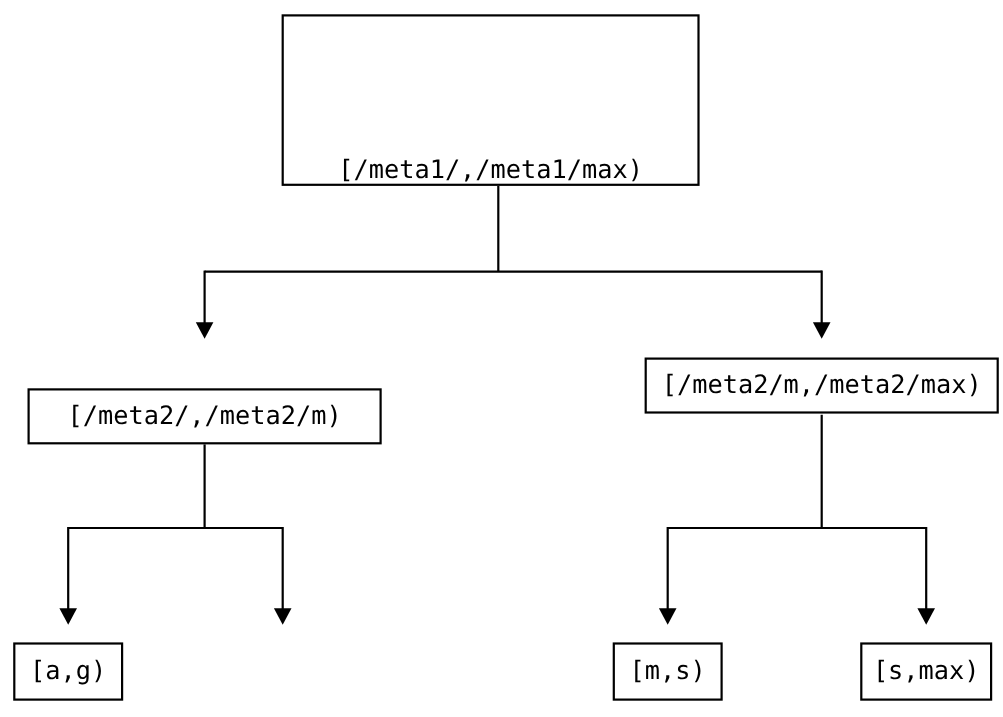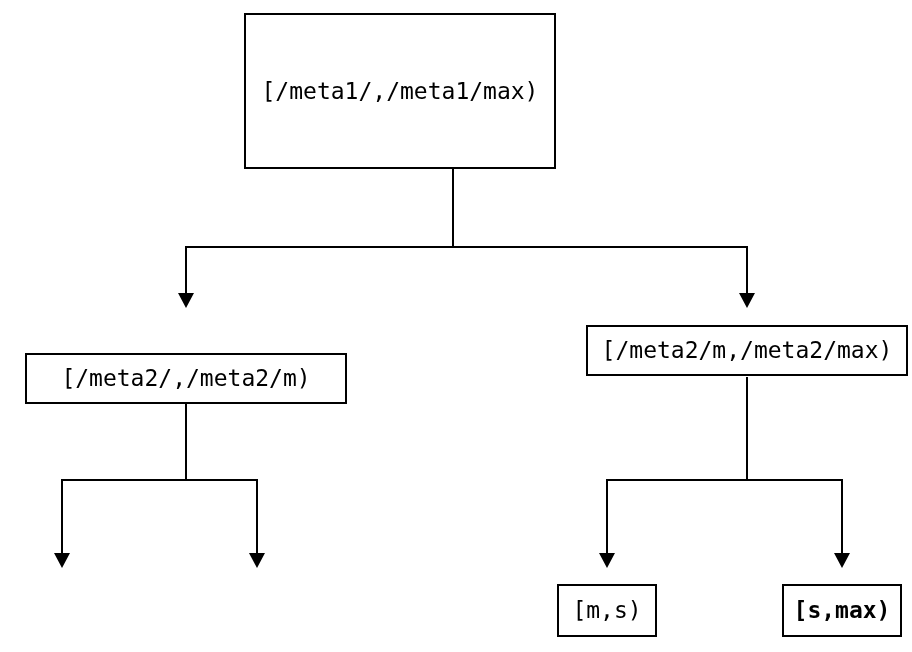--- a/index.html
+++ b/index.html
@@ -37,27 +37,27 @@
     background: #ffffff;
     display: flex;
     align-items: center;
     justify-content: center;
     font-family: "DejaVu Sans Mono", "Liberation Mono", monospace;
     font-size: 23px;
     line-height: 1;
     color: #000000;
     white-space: nowrap;
   }
-  .node-root  { left: 244px; top: 13px;  width: 312px; height: 156px; }
+  .node-root  { left: 256px; top: 13px;  width: 380px; height: 156px; align-items: flex-end; }
   .node-mid-l { left: 25px;  top: 325px; width: 322px; height: 51px; margin-top: 28px;  }
   .node-mid-r { left: 586px; top: 325px; width: 322px; height: 51px; justify-content: center;  }
   .node-leaf-1 { left: 12px;  top: 584px; width: 100px; height: 53px; }
   .node-leaf-2 { left: 207px; top: 584px; width: 100px; height: 53px; }
   .node-leaf-3 { left: 557px; top: 584px; width: 100px; height: 53px; }
-  .node-leaf-4 { left: 782px; top: 584px; width: 120px; height: 53px; font-weight: bold; }
+  .node-leaf-4 { left: 782px; top: 584px; width: 120px; height: 53px; }
 </style>
 </head>
 <body>
 
 <div class="canvas">
 
   <svg class="edges" viewBox="0 0 912 652" xmlns="http://www.w3.org/2000/svg">
 
     <path d="M 453 169 V 247"></path>
     <path d="M 186 247 H 747"></path>
@@ -86,20 +86,23 @@
   </div>
 
   <div class="node node-mid-l">
     <span>[/meta2/,/meta2/m)</span>
   </div>
 
   <div class="node node-mid-r">
     <span>[/meta2/m,/meta2/max)</span>
   </div>
 
+  <div class="node node-leaf-1">
+    <span>[a,g)</span>
+  </div>
 
 
   <div class="node node-leaf-3">
     <span>[m,s)</span>
   </div>
 
   <div class="node node-leaf-4">
     <span>[s,max)</span>
   </div>
 

